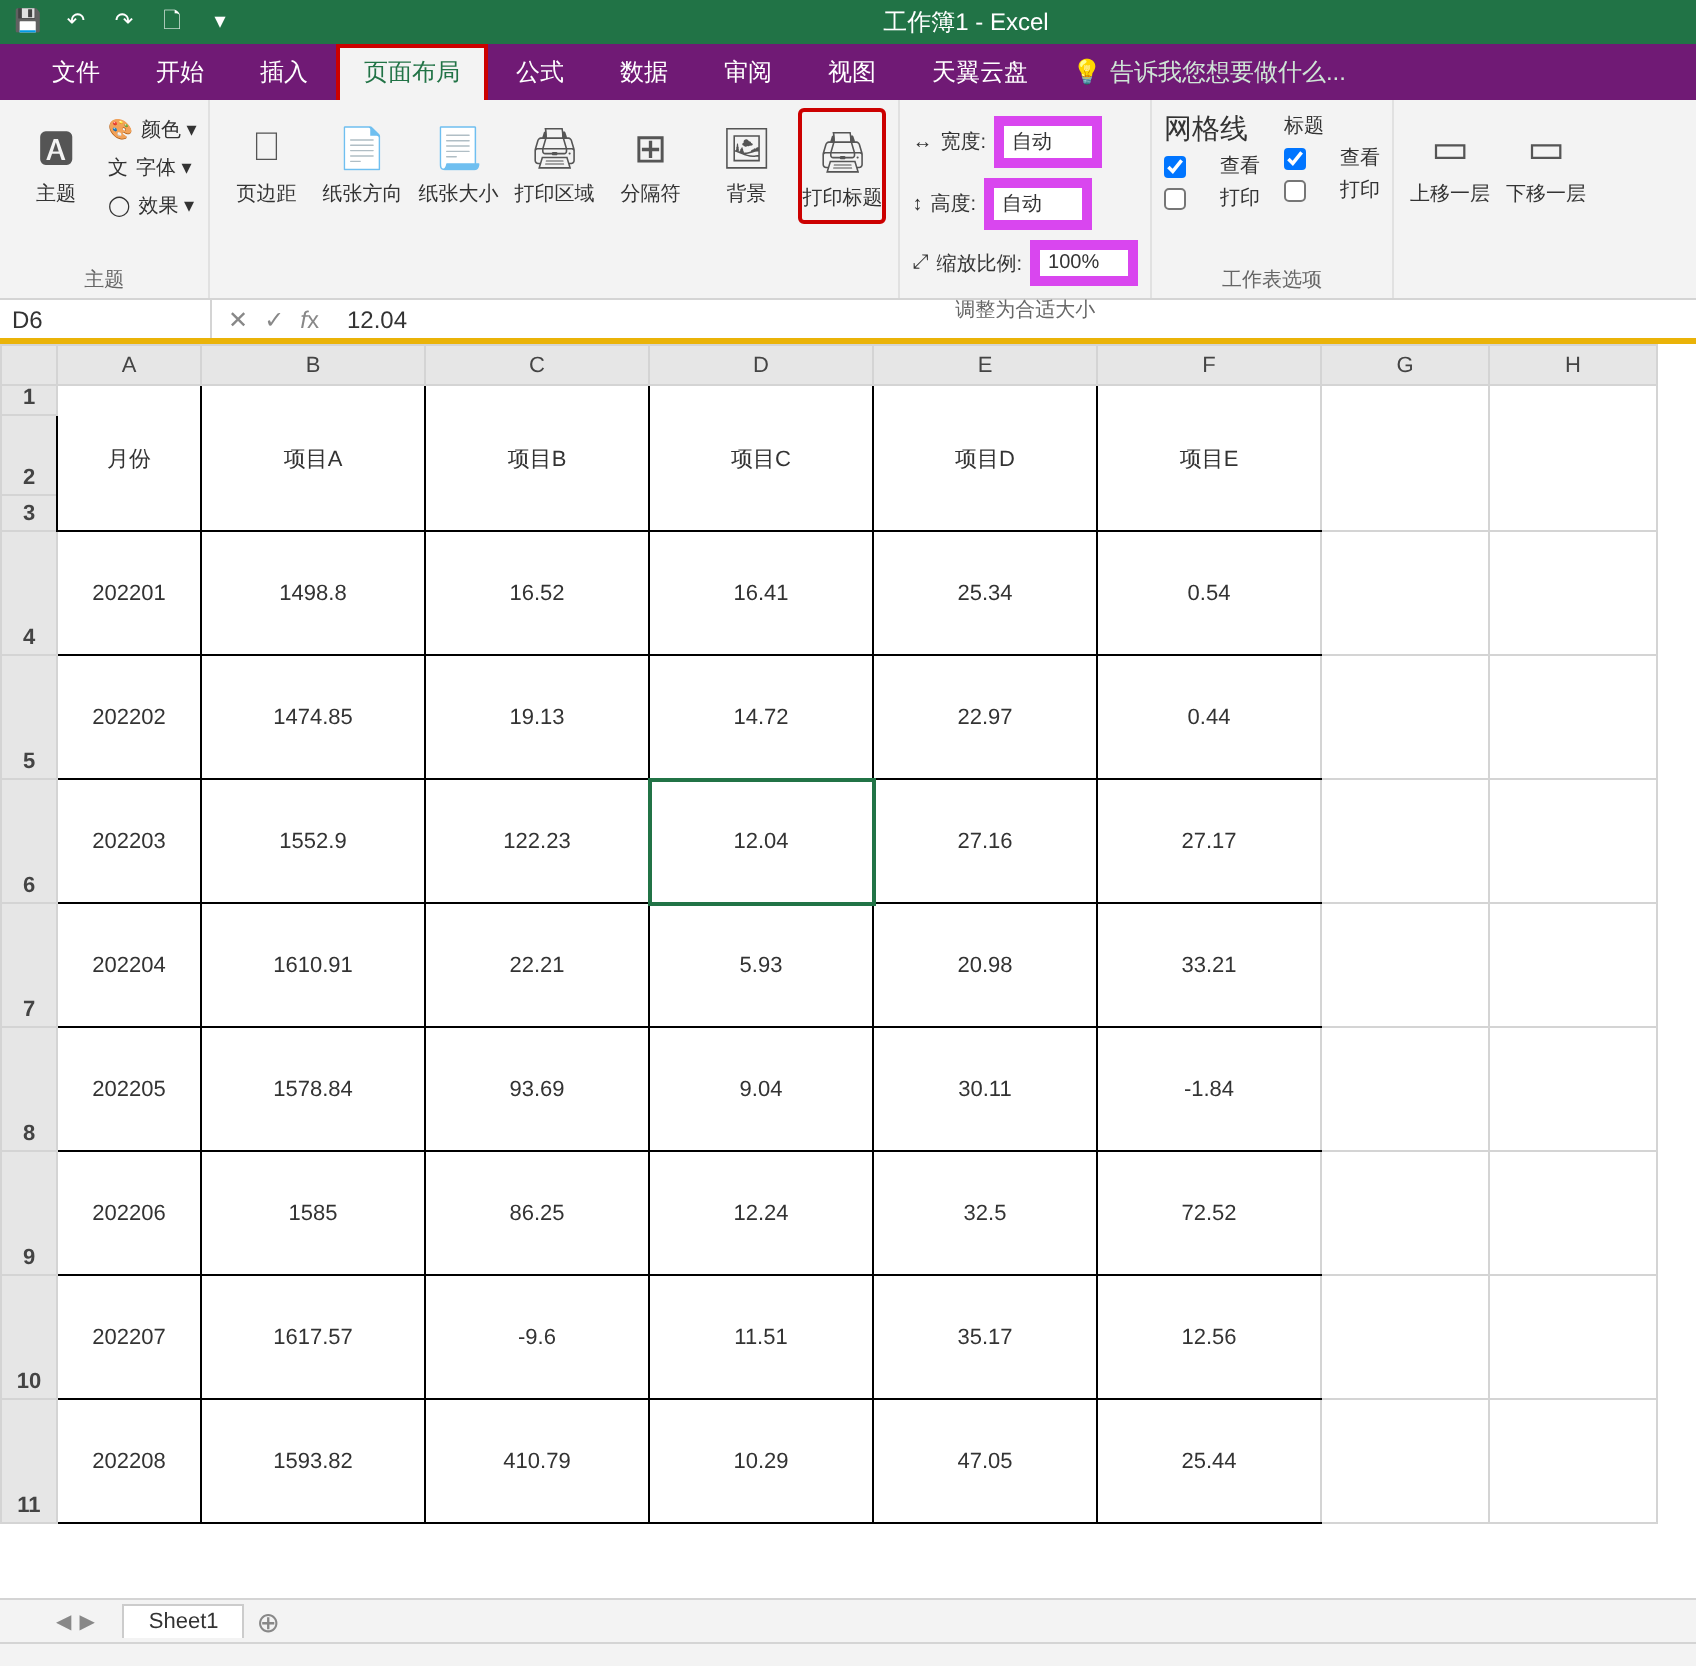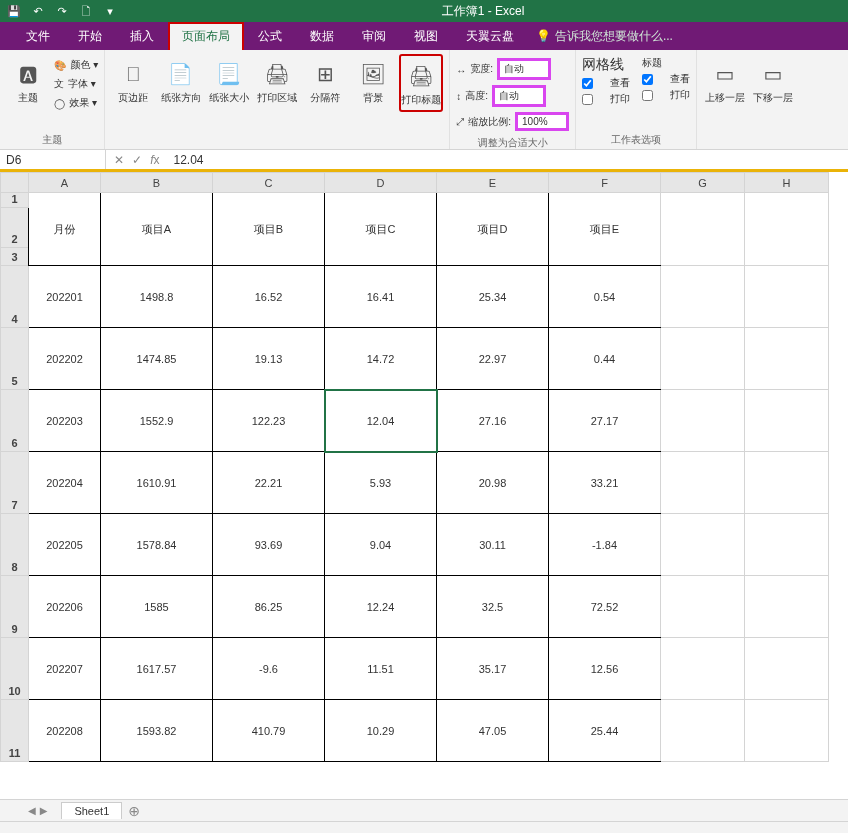--- a/index.html
+++ b/index.html
@@ -20,21 +20,21 @@
 
 .ribbon { background: #f3f3f3; border-bottom: 1px solid #d4d4d4; height: 100px; display: flex; }
 .ribbon-group { border-right: 1px solid #e1e1e1; display: flex; flex-direction: column; justify-content: space-between; padding: 4px 6px 2px 6px; }
 .ribbon-group-content { display: flex; align-items: flex-start; gap: 4px; flex: 1; }
 .ribbon-group-label { text-align: center; font-size: 10px; color: #666; padding-top: 2px; }
 .big-btn { display: flex; flex-direction: column; align-items: center; width: 44px; padding: 4px 0; cursor: pointer; }
 .big-btn .icon { width: 32px; height: 32px; display: flex; align-items: center; justify-content: center; font-size: 20px; color: #555; }
 .big-btn .lbl { font-size: 10px; text-align: center; margin-top: 2px; line-height: 12px; }
 .highlighted { border: 2px solid #c00; border-radius: 3px; }
 .small-row { display: flex; align-items: center; gap: 4px; font-size: 10px; margin-bottom: 3px; white-space: nowrap; }
-.sel-box { border: 3px solid #d946ef; background: #fff; padding: 1px 4px; font-size: 10px; min-width: 54px; display: inline-block; }
+.sel-box { border: 5px solid #d946ef; background: #fff; padding: 1px 4px; font-size: 10px; min-width: 54px; display: inline-block; }
 .chk { display: flex; align-items: center; gap: 17px; font-size: 10px; }
 .chk input { width: 11px; height: 11px; }
 .col-stack { display: flex; flex-direction: column; justify-content: flex-start; gap: 2px; }
 
 
 .formula-bar { height: 22px; border-bottom: 3px solid #eab308; display: flex; align-items: center; background: #fff; }
 .name-box { width: 106px; border-right: 1px solid #d4d4d4; padding-left: 6px; font-size: 12px; height: 100%; display: flex; align-items: center; }
 .fx-btns { display: flex; align-items: center; gap: 8px; padding: 0 8px; color: #888; }
 .fx-input { flex: 1; padding-left: 6px; font-size: 12px; }
 

